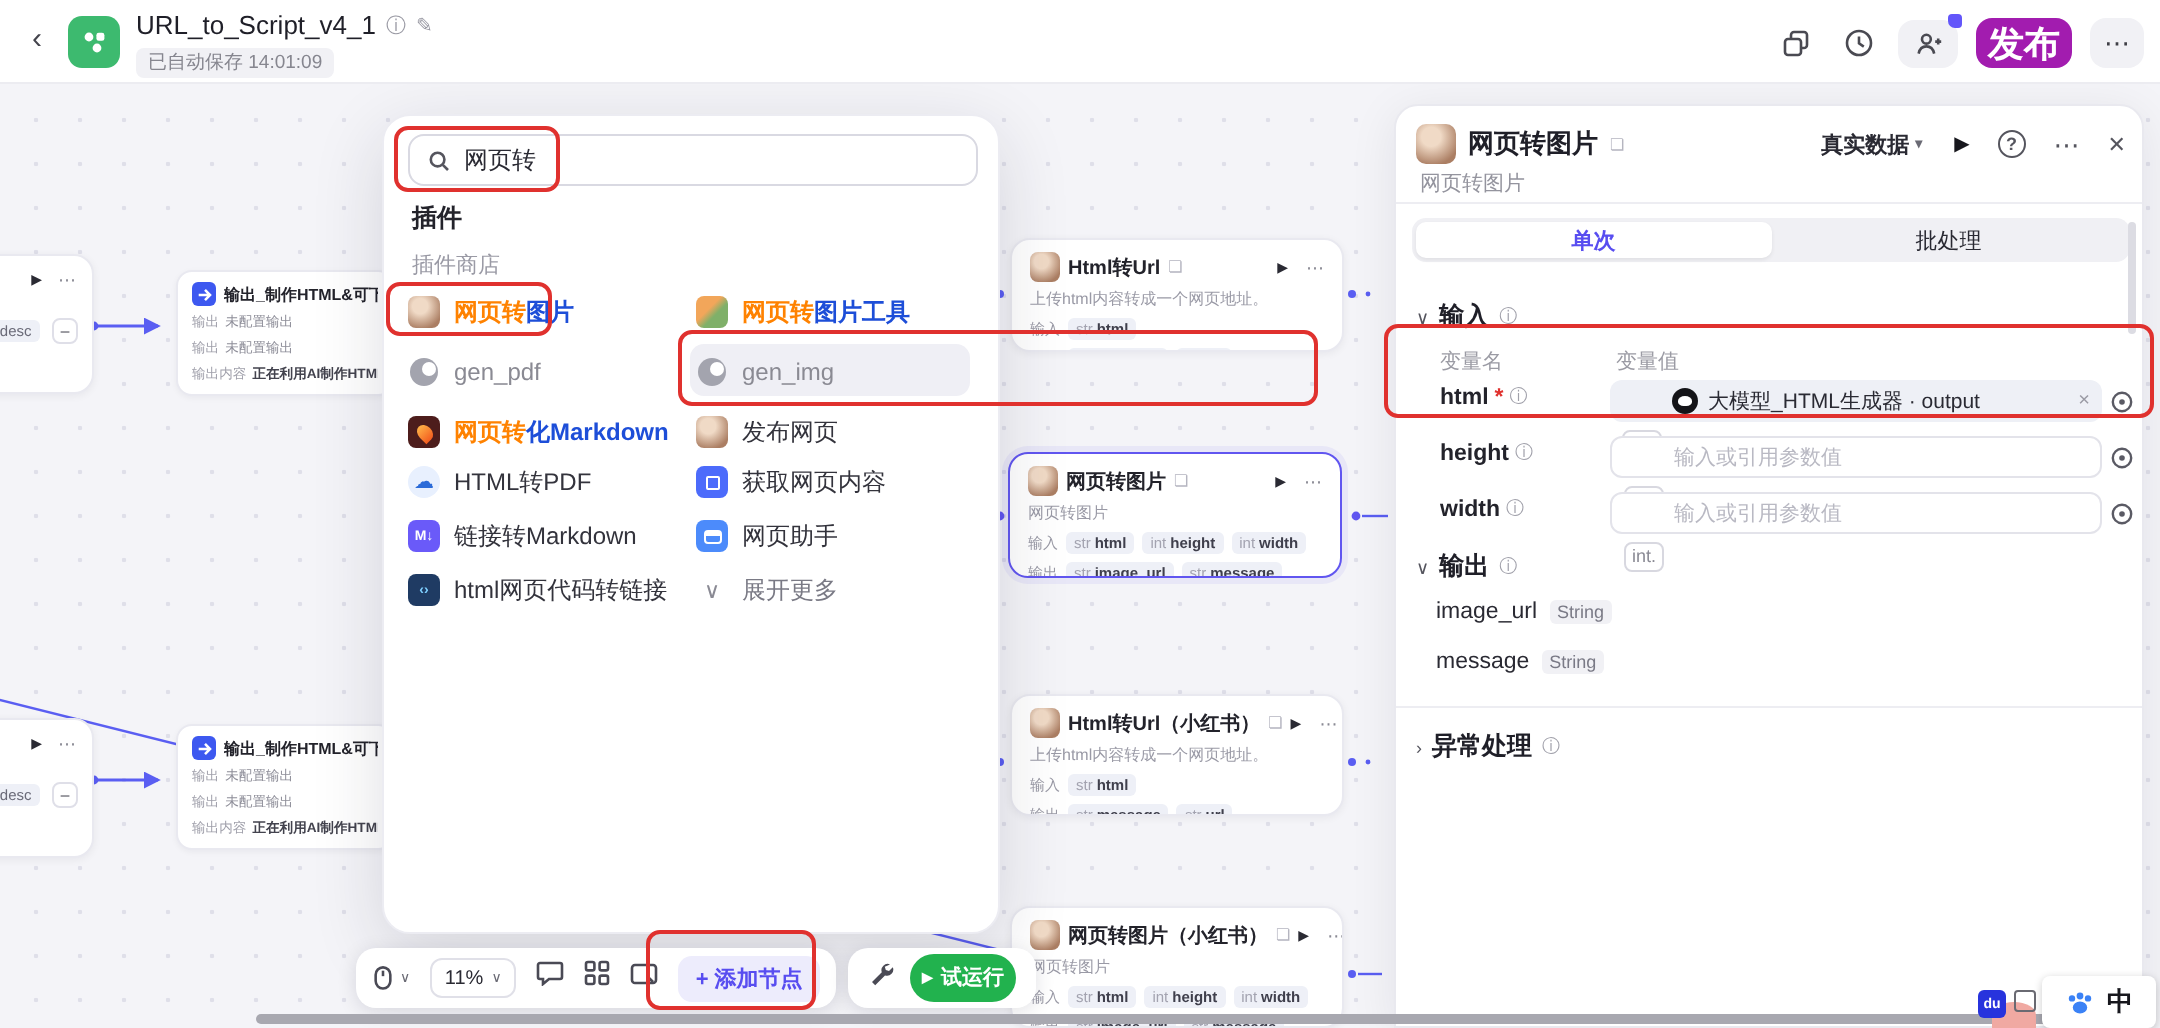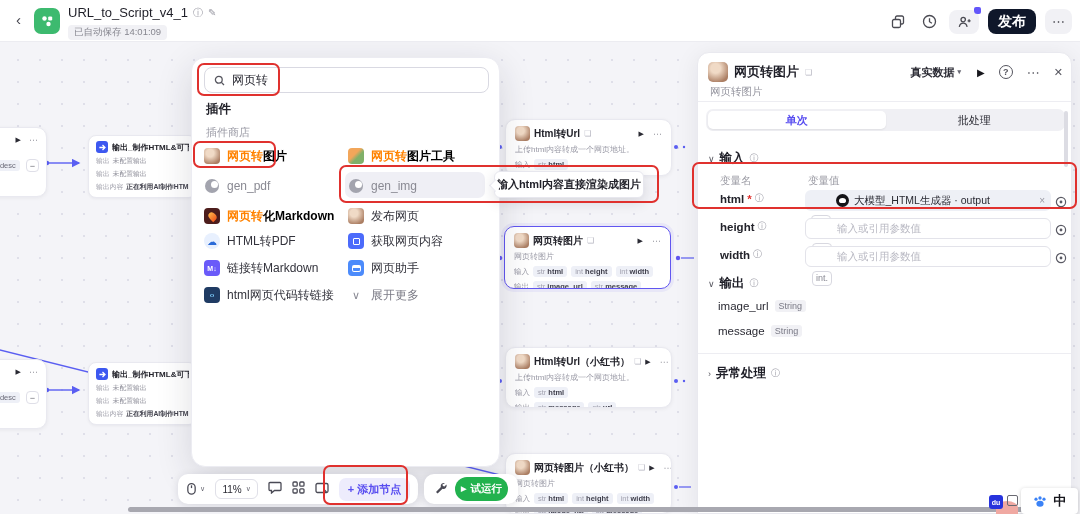--- a/index.html
+++ b/index.html
@@ -12,21 +12,21 @@
   .appicon{position:absolute;left:34px;top:8px;width:26px;height:26px;border-radius:7px;background:#3dba6f;display:flex;align-items:center;justify-content:center;}
   .titlewrap{position:absolute;left:68px;top:4px;}
   .trow{display:flex;align-items:center;gap:5px;height:17px;}
   .wtitle-main{font-size:13px;font-weight:normal;color:#1f1f28;}
   .t-ico{font-size:10px;color:#9a9aa4;}
   .autosave{display:inline-block;margin-top:2px;background:#f1f1f5;border-radius:4px;padding:1px 6px;font-size:9.5px;color:#86868f;}
   .topright{position:absolute;right:8px;top:9px;display:flex;align-items:center;gap:9px;}
   .tico-btn{width:22px;height:22px;display:flex;align-items:center;justify-content:center;border-radius:6px;}
   .people-btn{position:relative;width:30px;height:24px;background:#f1f1f5;border-radius:8px;display:flex;align-items:center;justify-content:center;}
   .people-badge{position:absolute;right:-2px;top:-3px;width:7px;height:7px;background:#6356fa;border-radius:2px 2px 2px 50%;transform:rotate(0deg);}
-  .publish{width:48px;height:25px;background:#0f172a;border-radius:8px;color:#fff;font-size:14px;font-weight:bold;display:flex;align-items:center;justify-content:center;cursor:pointer;}
+  .publish{width:48px;height:25px;background:#a21caf;border-radius:8px;color:#fff;font-size:18px;font-weight:bold;display:flex;align-items:center;justify-content:center;cursor:pointer;}
   .morebtn{width:27px;height:25px;background:#f1f1f5;border-radius:8px;color:#3f3f46;font-size:13px;display:flex;align-items:center;justify-content:center;cursor:pointer;}
   
   .canvas{position:absolute;left:0;top:42px;width:1080px;height:472px;
     background-image:radial-gradient(#dfdfe9 1px,transparent 1.3px);background-size:22px 22px;background-position:7px 7px;}
   .edges{position:absolute;left:0;top:0;width:1080px;height:514px;z-index:1;pointer-events:none;}
   
   .wnode{position:absolute;width:167px;background:#fff;border:1px solid #e9e9f0;border-radius:10px;
     box-shadow:0 1px 4px rgba(20,20,40,.06);padding:6px 9px;z-index:2;overflow:hidden;}
   .wnode.sel{border:1.5px solid #6156f0;box-shadow:0 0 0 3px rgba(97,86,240,.08);}
   .whead{display:flex;align-items:center;gap:4px;height:15px;}
@@ -78,21 +78,21 @@
   .ic-cloud{background:#e8f0fe;border-radius:50%;color:#2b6bd8;font-size:10px;}
   .ic-cube{background:#4c6bfb;}
   .cubeglyph{width:7px;height:7px;border:1.5px solid #fff;border-radius:1px;}
   .ic-md{background:#6a5af9;color:#fff;font-size:7px;font-weight:bold;}
   .ic-browser{background:#4c8bfb;}
   .browglyph{width:9px;height:7px;border:1.3px solid #fff;border-radius:2px;border-top-width:3px;}
   .ic-code{background:#1f3b63;color:#7fd0ff;font-size:7px;font-weight:bold;}
   .ic-chevron{background:none;color:#8a8a94;font-size:11px;}
   .plabel{white-space:nowrap;}
   .match{color:#ff8200;font-weight:bold;}
-  .rest{color:#000000;font-weight:bold;}
+  .rest{color:#1d4ed8;font-weight:bold;}
   .plain{color:#33333c;}
   .muted{color:#8a8a93;}
   .morelbl{color:#7a7a85;}
   
   .tooltip{position:absolute;left:494px;top:171px;width:150px;height:27px;background:#fff;border:1px solid #e7e7ee;border-radius:6px;
     box-shadow:0 4px 14px rgba(25,25,50,.14);z-index:8;display:flex;align-items:center;justify-content:center;
     font-size:11px;font-weight:bold;color:#23232b;}
   .tooltip::before{content:"";position:absolute;left:-4.5px;top:9px;width:8px;height:8px;background:#fff;
     border-left:1px solid #e7e7ee;border-bottom:1px solid #e7e7ee;transform:rotate(45deg);}
   
@@ -491,21 +491,20 @@
     <div class="pitem" style="left:12px;top:224px;">
       <span class="picon ic-code">‹›</span>
       <span class="plabel plain">html网页代码转链接</span>
     </div>
     <div class="pitem" style="left:156px;top:224px;">
       <span class="picon ic-chevron">∨</span>
       <span class="plabel morelbl">展开更多</span>
     </div>
   </div>
 
-  <div class="tooltip">输入html内容直接渲染成图片</div>
 
   <div class="tbar tbar1">
     <span style="display:flex;align-items:center;gap:3px;">
       <svg width="11" height="14" viewBox="0 0 12 14" fill="none" stroke="#4a4a55" stroke-width="1.4">
           <rect x="2" y="1.2" width="8" height="11.5" rx="4"></rect>
           <line x1="6" y1="3" x2="6" y2="6"></line>
         </svg>
       <span class="caret">∨</span>
     </span>
     <span class="zoomsel">

